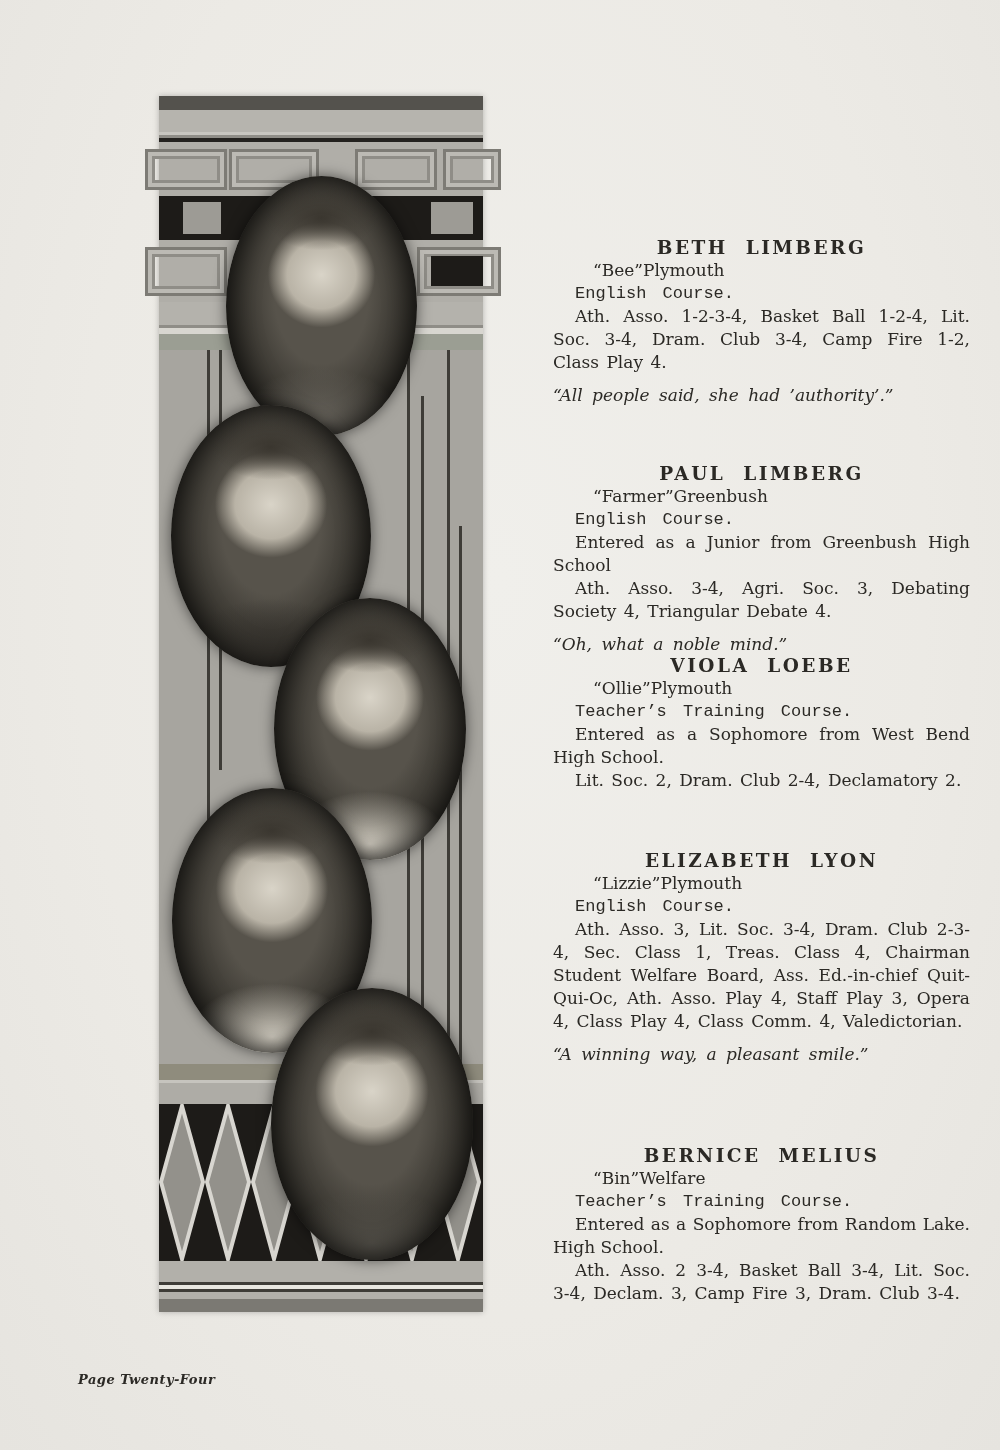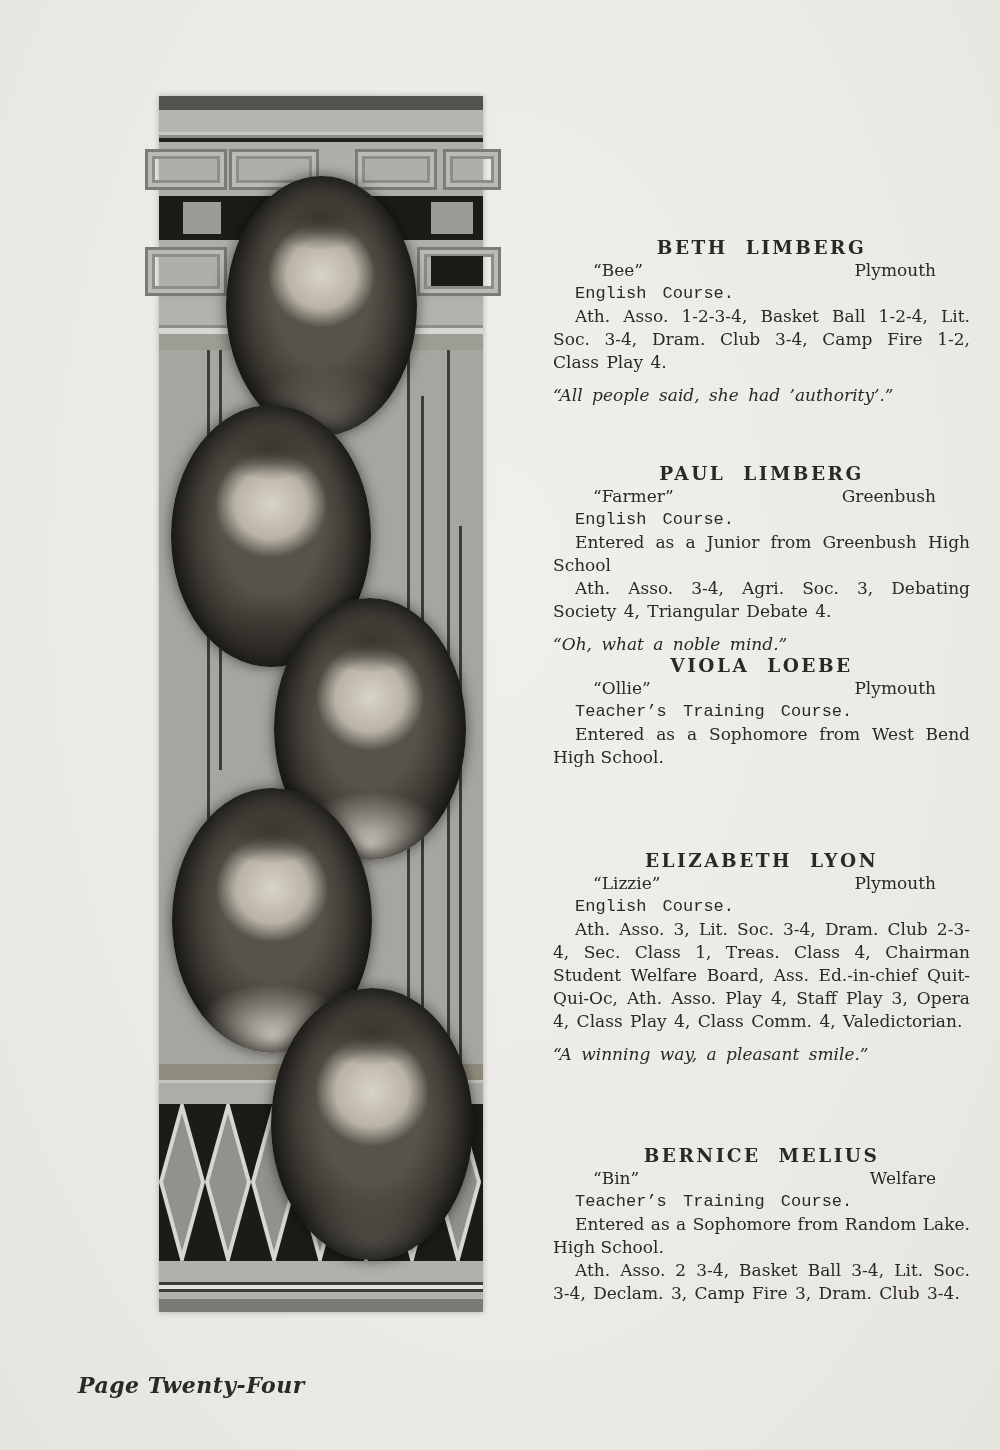--- a/index.html
+++ b/index.html
@@ -46,26 +46,26 @@
       radial-gradient(ellipse 42% 18% at 50% 16%, #3a362f 0%, rgba(40,38,33,0) 70%),
       radial-gradient(ellipse 36% 26% at 50% 38%, #d9d4c8 0%, #b9b3a6 50%, rgba(70,66,58,0) 78%),
       radial-gradient(ellipse 58% 28% at 50% 94%, var(--shoulder,#6b675f) 0%, rgba(40,38,34,0) 72%),
       radial-gradient(ellipse at 50% 45%, #57534b 35%, #2a2823 72%, #1c1a17 100%);
   }
 
   
   .entry{position:absolute;left:553px;width:417px;font-size:17px;line-height:23px;}
   .entry h2{margin:0;font-size:18.5px;font-weight:bold;text-align:center;
       letter-spacing:2.5px;word-spacing:9px;line-height:23px;}
-  .nickrow{display:flex;justify-content:space-between;padding-left:40px;padding-right:34px;}
+  .nickrow{display:flex;padding-left:40px;padding-right:34px;}
   .course{margin:0;padding-left:22px;word-spacing:6px;font-family:Liberation Mono, monospace;}
   .entered{margin:0;text-indent:22px;text-align:justify;}
   .activities{margin:0;text-indent:22px;text-align:justify;word-spacing:2px;}
   .quote{margin:10px 0 0 0;font-style:italic;word-spacing:4px;}
-  .footer{position:absolute;left:78px;top:1372px;font-size:22px;font-weight:bold;font-style:italic;
+  .footer{position:absolute;left:78px;top:1372px;font-size:13px;font-weight:bold;font-style:italic;
       letter-spacing:.5px;}
 </style>
 </head>
 <body>
 
 <div class="page">
 
   <div class="strip">
     <div class="dec band b-topdark"></div>
     <div class="dec band b-toplight"></div>
@@ -155,20 +155,21 @@
   </section>
 
   <section class="entry" style="top:654px;">
     <h2>VIOLA LOEBE</h2>
     <div class="nickrow">
       <span>“Ollie”</span>
       <span>Plymouth</span>
     </div>
     <p class="course">Teacher’s Training Course.</p>
     <p class="entered">Entered as a Sophomore from West Bend High School.</p>
+    <p class="activities">Lit. Soc. 2, Dram. Club 2-4, Declamatory 2.</p>
   </section>
 
   <section class="entry" style="top:849px;">
     <h2>ELIZABETH LYON</h2>
     <div class="nickrow">
       <span>“Lizzie”</span>
       <span>Plymouth</span>
     </div>
     <p class="course">English Course.</p>
     <p class="entered"></p>

